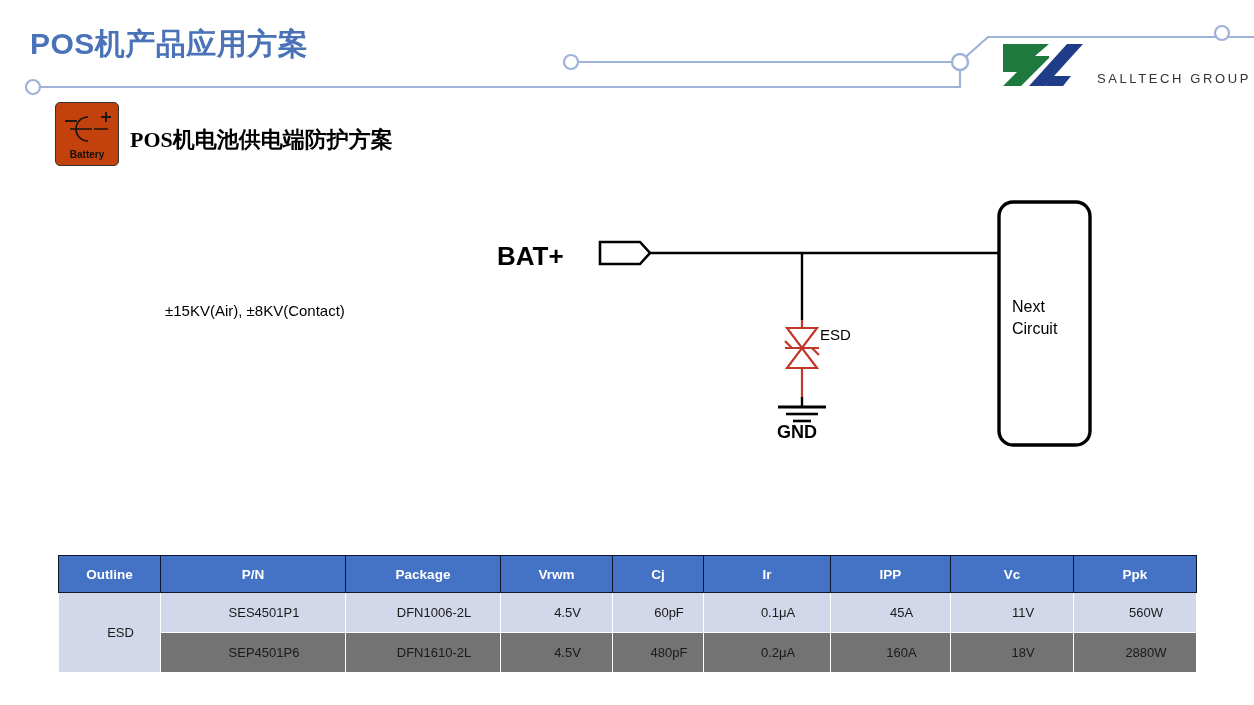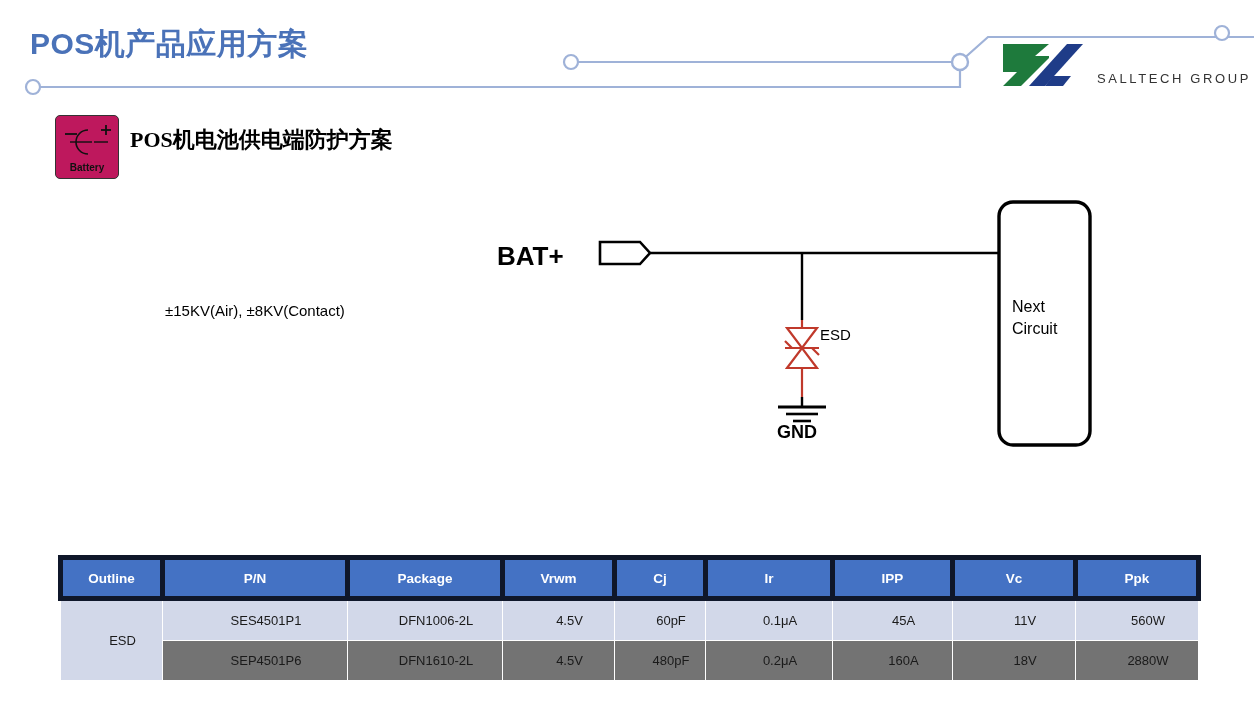--- a/index.html
+++ b/index.html
@@ -27,22 +27,22 @@
     letter-spacing:3px;white-space:nowrap;
     font-family:"DejaVu Sans","Liberation Sans",sans-serif;
   }
   .logo-en{
     position:absolute;left:102px;top:31px;
     font-size:13px;color:#333;letter-spacing:2.6px;white-space:nowrap;
   }
 
   
   .batt-icon{
-    position:absolute;left:55px;top:103px;width:62px;height:62px;
-    border:1.6px solid #333;border-radius:5px;background:#be185d;
+    position:absolute;left:55px;top:90px;width:62px;height:62px;
+    border:1.6px solid #333;border-radius:5px;background:#c2410c;
   }
   .batt-icon svg{position:absolute;left:0;top:2px;}
   .batt-icon .cap{
     position:absolute;left:0;right:0;bottom:5px;text-align:center;
     font-size:10px;font-weight:bold;color:#111;
   }
   .section-head{
     position:absolute;left:130px;top:113px;
     font-size:22px;font-weight:bold;color:#000;white-space:nowrap;
     font-family:"Liberation Serif","DejaVu Serif",serif;
@@ -72,21 +72,21 @@
     font-size:16px;font-weight:normal;color:#000;line-height:1.35;
   }
 
   
   .tbl{
     position:absolute;left:58px;top:543px;width:1138px;
     border-collapse:collapse;table-layout:fixed;
   }
   .tbl th{
     background:#4472c4;color:#fff;font-size:13.5px;font-weight:bold;
-    height:34px;border:5px solid #0f172a;text-align:center;
+    height:34px;border:1px solid #0f172a;text-align:center;
   }
   .tbl td{
     font-size:13px;color:#1a1a1a;height:37px;text-align:center;
     border:1px solid #ffffff;
     padding-left:23px;
   }
   .tbl tr.r1 td{background:#d2d8e9;}
   .tbl tr.r2 td{background:#737373;}
   .tbl td.outline-cell{background:#cdd4e8;font-size:13px;}
 </style>

